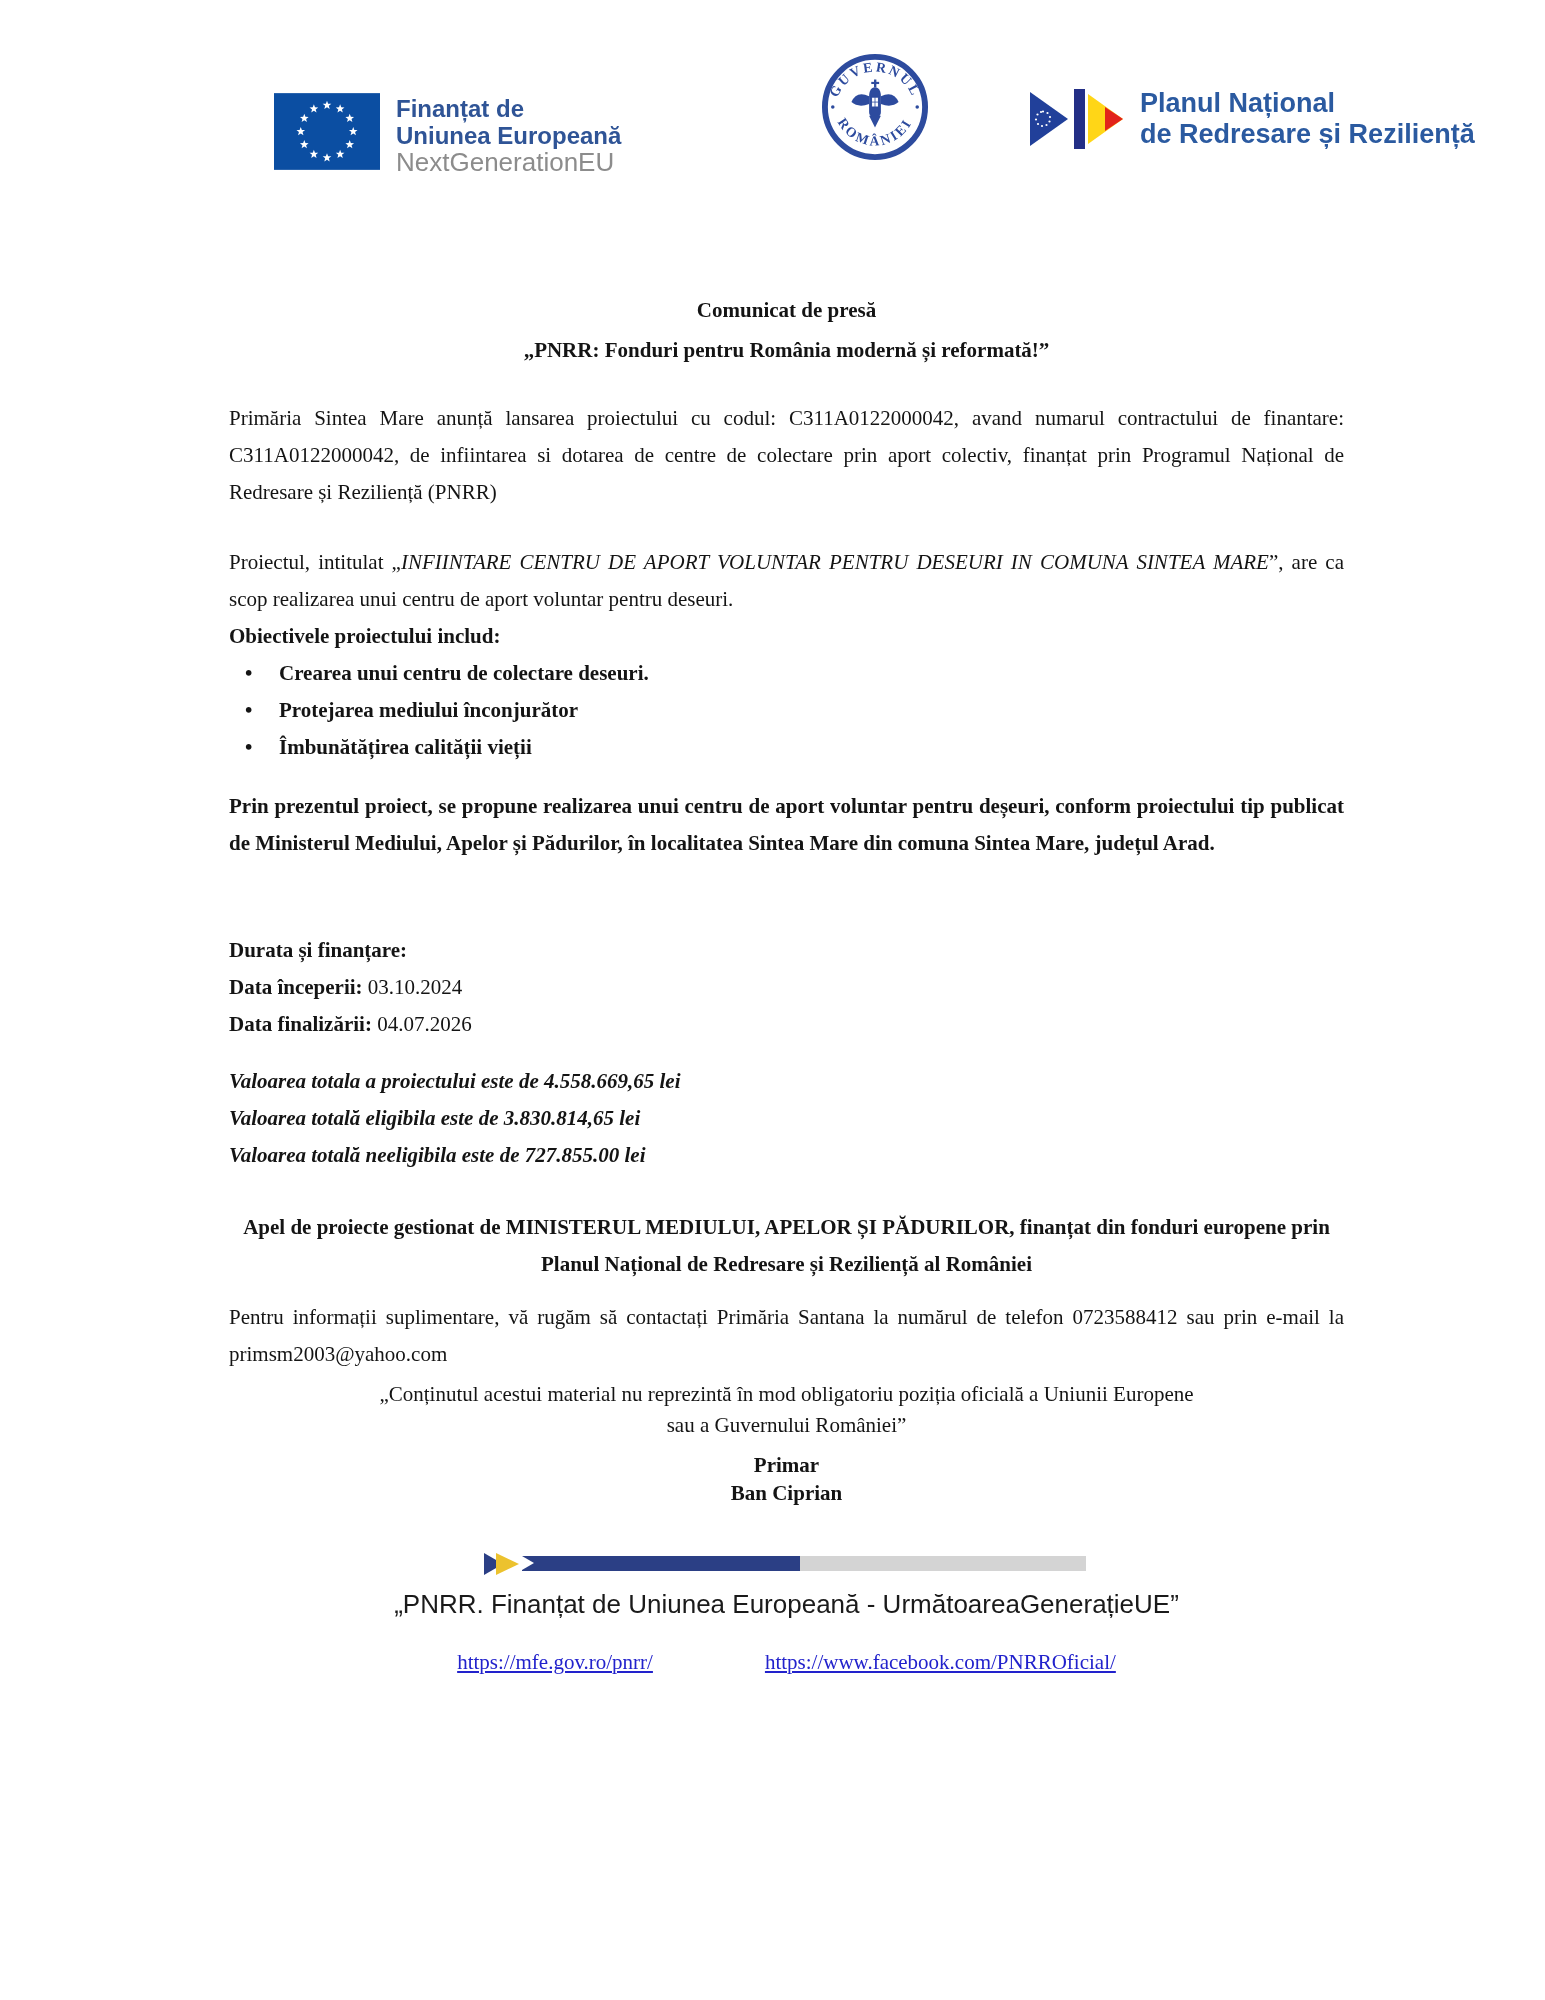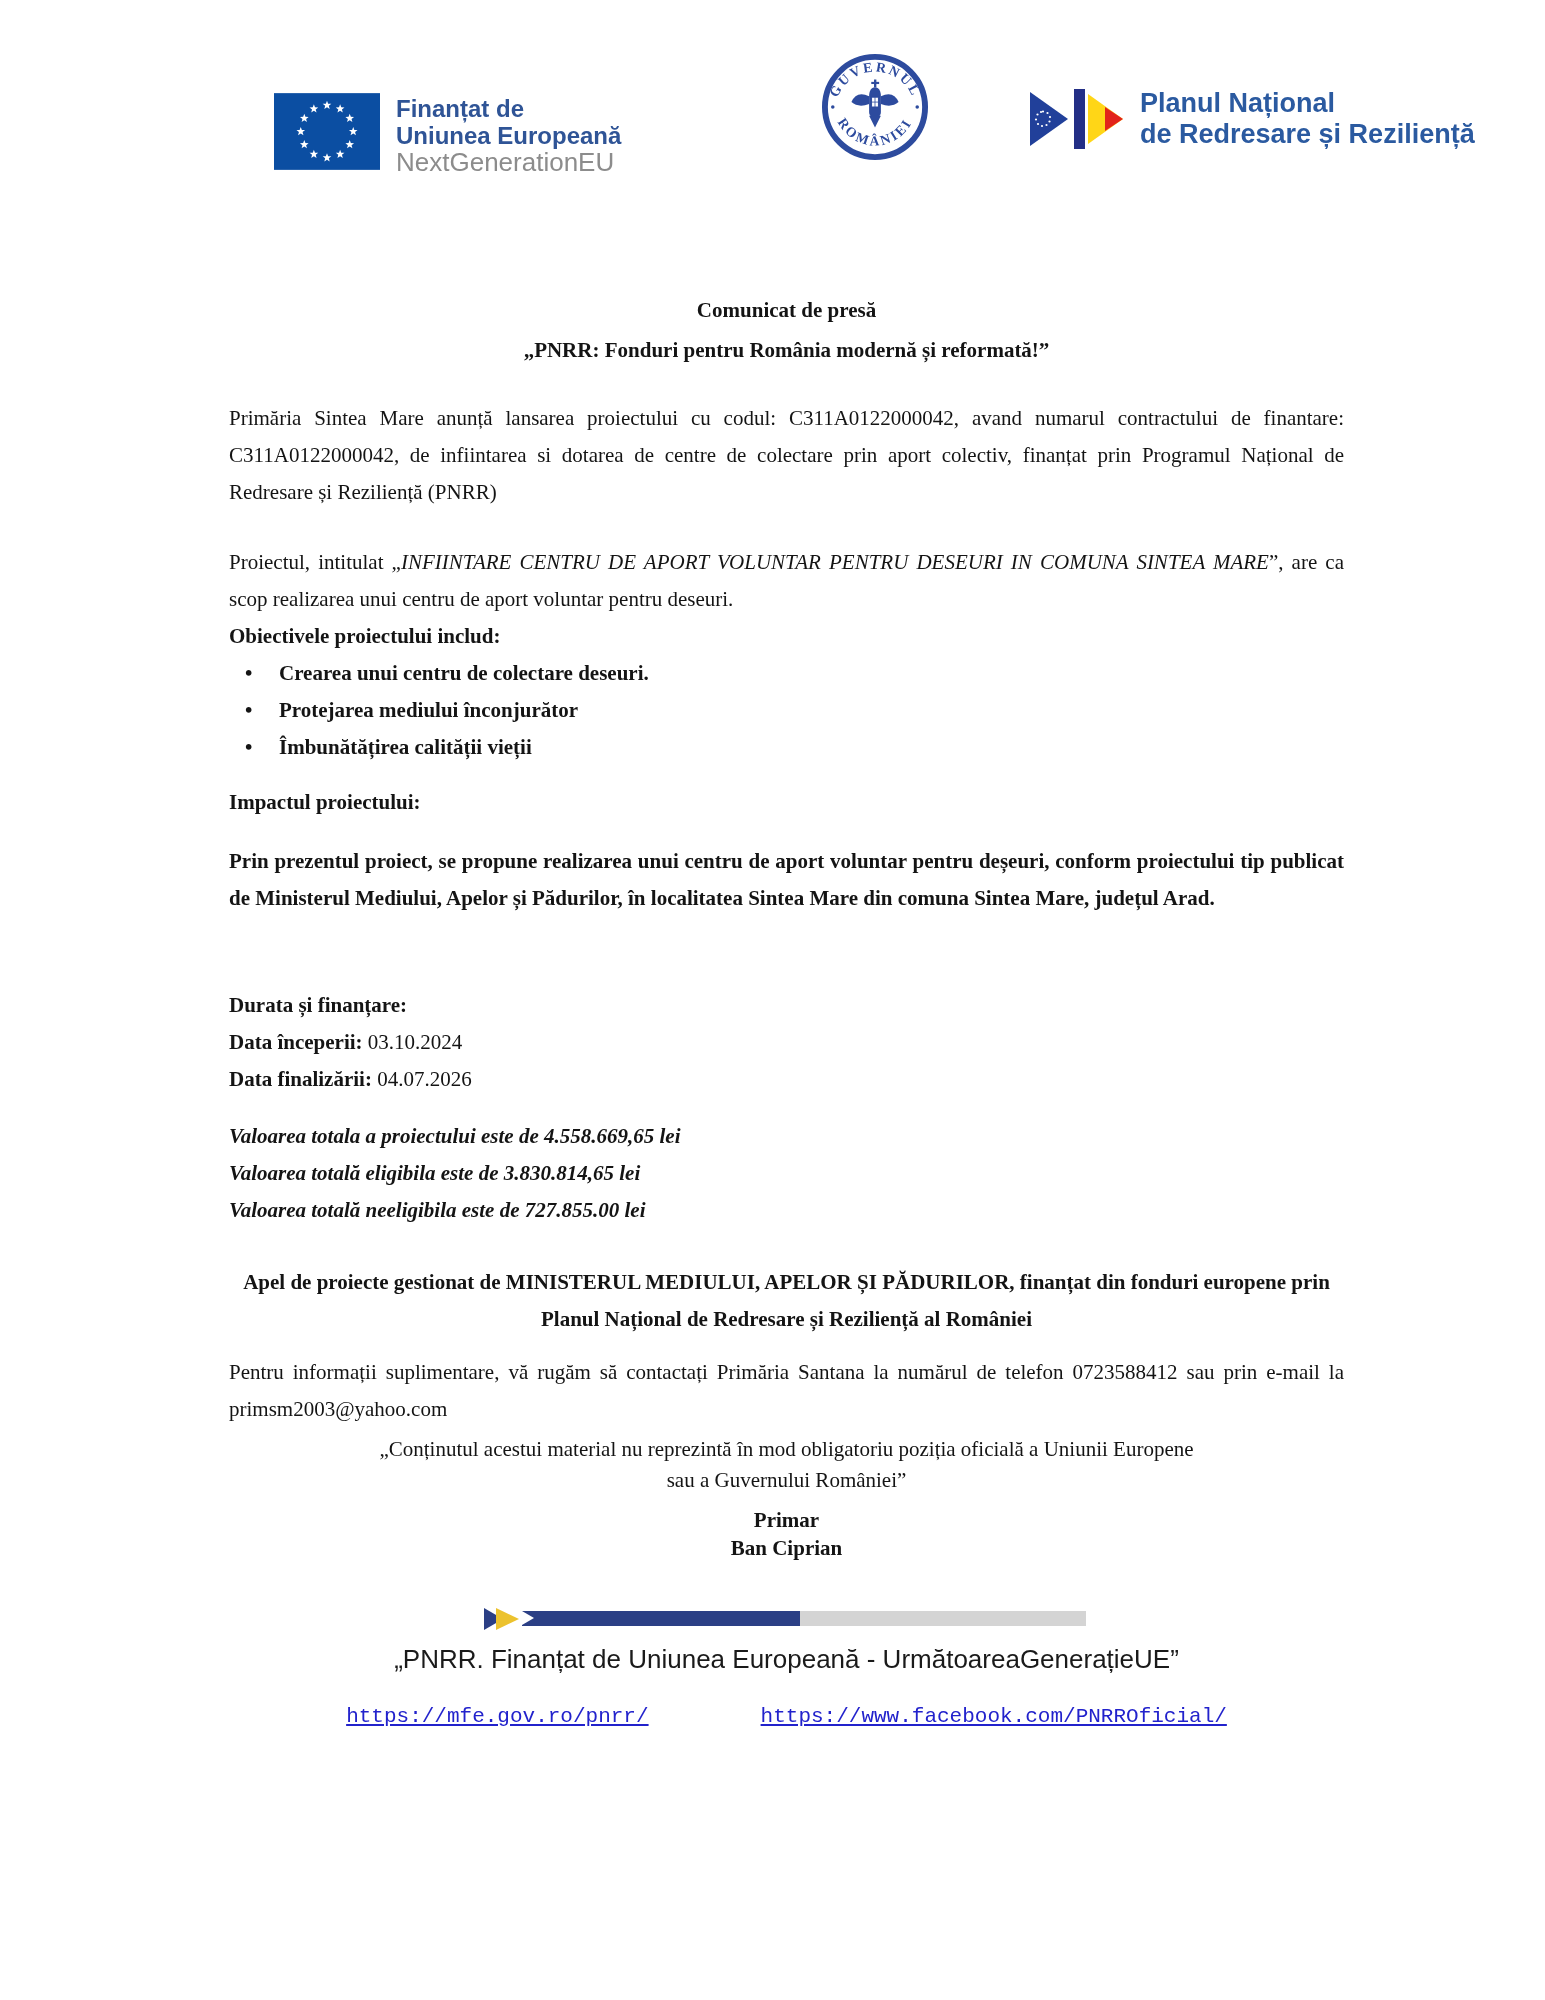--- a/index.html
+++ b/index.html
@@ -53,21 +53,21 @@
       border-top:11px solid transparent; border-bottom:11px solid transparent; border-left:19px solid #2b3f85; }
   .fb-arrow2 { position:absolute; left:410px; top:2px; width:0; height:0;
       border-top:11px solid transparent; border-bottom:11px solid transparent; border-left:23px solid #ecc22e; }
   .fb-bar-blue { position:absolute; left:436px; top:5px; width:278px; height:15px; background:#2b3f85; }
   .fb-bar-gray { position:absolute; left:714px; top:5px; width:286px; height:15px; background:#d4d4d4; }
   .fb-notch { position:absolute; left:436px; top:5px; width:0; height:0;
       border-top:7.5px solid transparent; border-bottom:7.5px solid transparent; border-left:12px solid #ffffff; }
   .slogan { margin-top:12px; text-align:center; font-family:"Liberation Sans", sans-serif;
             font-size:26px; color:#1a1a1a; }
   .links-row { margin:30px 143px 0; display:flex; justify-content:center; gap:112px;
-               font-family:Liberation Mono, monospace; font-size:21px; }
+               font-family:Liberation Serif, serif; font-size:21px; }
   .links-row a { color:#2222cc; text-decoration:underline; }
 </style>
 </head>
 <body>
 
 <div class="page">
 
   <div class="logos">
 
     <div class="eu-logo">
@@ -161,21 +161,20 @@
     <p class="p2"><span>Proiectul, intitulat „</span><span class="it">INFIINTARE CENTRU DE APORT VOLUNTAR PENTRU DESEURI IN COMUNA SINTEA MARE</span><span>”, are ca scop realizarea unui centru de aport voluntar pentru deseuri.</span></p>
 
     <div class="bold">Obiectivele proiectului includ:</div>
 
     <ul class="objectives">
       <li><span class="blt">•</span><span>Crearea unui centru de colectare deseuri.</span></li>
       <li><span class="blt">•</span><span>Protejarea mediului înconjurător</span></li>
       <li><span class="blt">•</span><span>Îmbunătățirea calității vieții</span></li>
     </ul>
 
-    <div class="h-impact">Impactul proiectului:</div>
 
     <p class="impact-par">Prin prezentul proiect, se propune realizarea unui centru de aport voluntar pentru deșeuri, conform proiectului tip publicat de Ministerul Mediului, Apelor și Pădurilor, în localitatea Sintea Mare din comuna Sintea Mare, județul Arad.</p>
 
     <div class="h-durata">Durata și finanțare:</div>
 
 
     <div class="dates">
       <div><span class="bold">Data începerii:</span><span> 03.10.2024</span></div>
       <div><span class="bold">Data finalizării:</span><span> 04.07.2026</span></div>
     </div>

